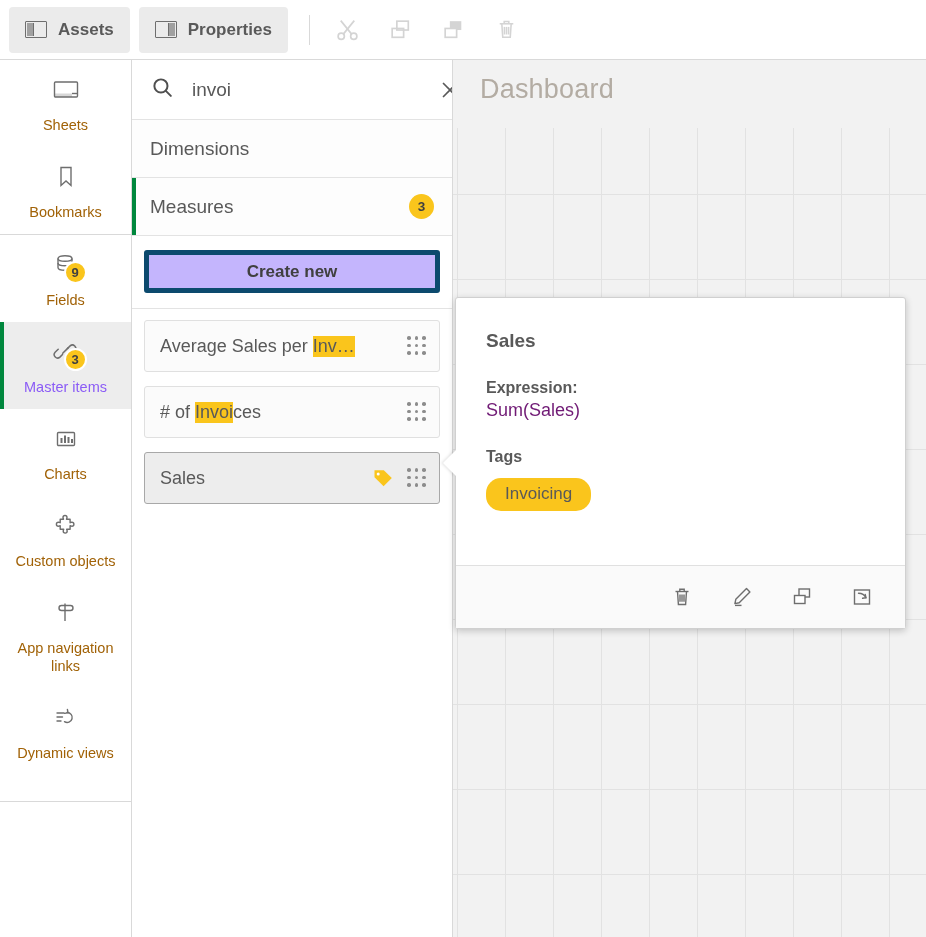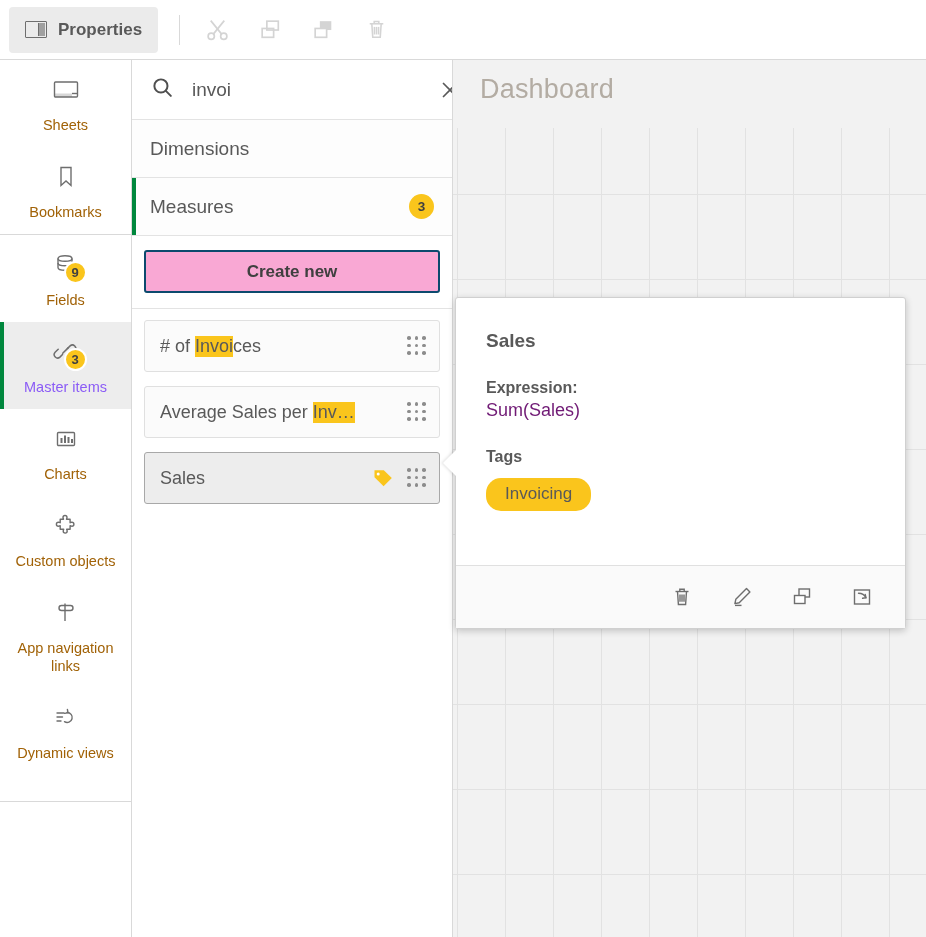--- a/index.html
+++ b/index.html
@@ -135,21 +135,21 @@
   .section-title { font-size: 19px; color: #595959; }
   .section-badge {
     min-width: 25px; height: 25px; padding: 0 5px;
     background: #fac51c; border-radius: 50%;
     display: flex; align-items: center; justify-content: center;
     font-size: 13.5px; font-weight: bold; color: #404040;
   }
   .create-wrap { padding: 14px 12px 15px; border-bottom: 1px solid #e3e3e3; }
   .create-btn {
     width: 100%; height: 43px;
-    background: #f9a8d4; border: 2px solid #0c4a6e; border-radius: 3px;
+    background: #c4b5fd; border: 5px solid #0c4a6e; border-radius: 3px;
     font-family: "Liberation Sans", sans-serif;
     font-size: 17px; font-weight: bold; color: #404040;
     cursor: pointer;
   }
   .item-list { padding: 11px 12px 0; }
   .asset-item {
     position: relative;
     display: flex; align-items: center;
     height: 52px; margin-bottom: 14px;
     padding: 0 12px 0 15px;
@@ -226,20 +226,28 @@
     display: flex; align-items: center; justify-content: center;
   }
 </style>
 </head>
 <body>
 
 <div id="app">
 
   <div class="toolbar">
 
+    <button class="tb-toggle">
+      <span class="panel-glyph">
+        <span class="frame"></span>
+          <span class="fill-left"></span>
+          <span class="div-left"></span>
+      </span>
+      <span class="tb-toggle-label">Assets</span>
+    </button>
 
     <button class="tb-toggle">
       <span class="panel-glyph">
         <span class="frame"></span>
           <span class="fill-right"></span>
           <span class="div-right"></span>
       </span>
       <span class="tb-toggle-label">Properties</span>
     </button>
 
@@ -404,36 +412,36 @@
       <span class="section-badge">3</span>
     </div>
 
     <div class="create-wrap">
       <button class="create-btn">Create new</button>
     </div>
 
     <div class="item-list">
 
       <div class="asset-item">
-        <span class="asset-name"><span># of </span><mark>Invoi</mark><span>ces</span></span>
+        <span class="asset-name"><span>Average Sales per </span><mark>Inv…</mark><span></span></span>
         <span class="drag-dots">
           <i></i>
             <i></i>
             <i></i>
             <i></i>
             <i></i>
             <i></i>
             <i></i>
             <i></i>
             <i></i>
         </span>
       </div>
 
       <div class="asset-item">
-        <span class="asset-name"><span>Average Sales per </span><mark>Inv…</mark><span></span></span>
+        <span class="asset-name"><span># of </span><mark>Invoi</mark><span>ces</span></span>
         <span class="drag-dots">
           <i></i>
             <i></i>
             <i></i>
             <i></i>
             <i></i>
             <i></i>
             <i></i>
             <i></i>
             <i></i>

